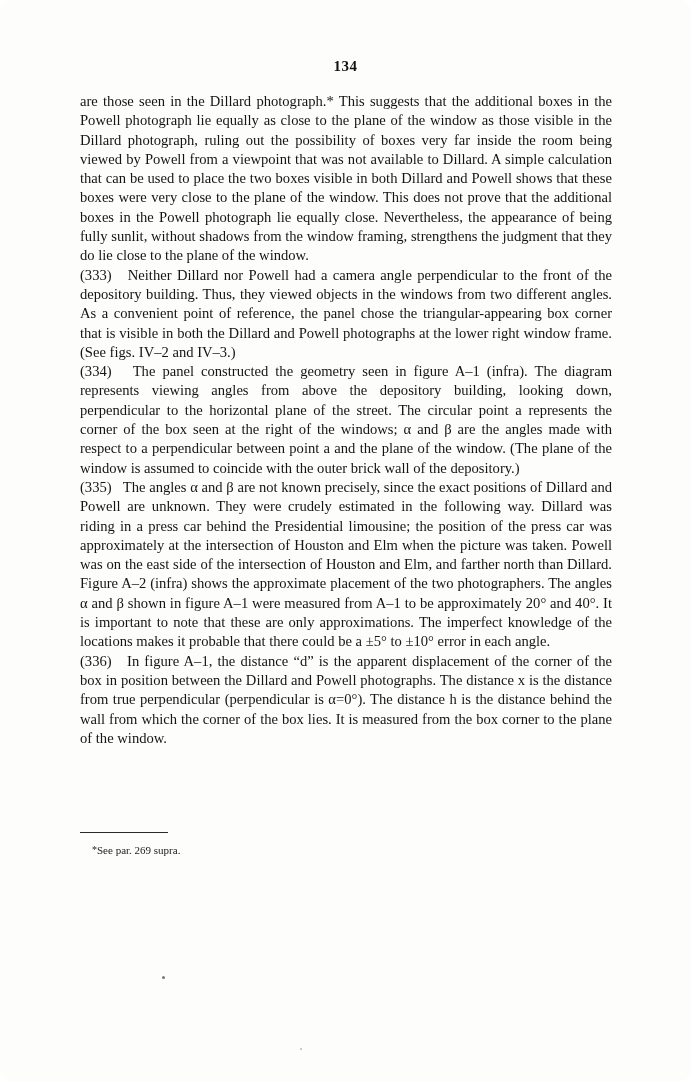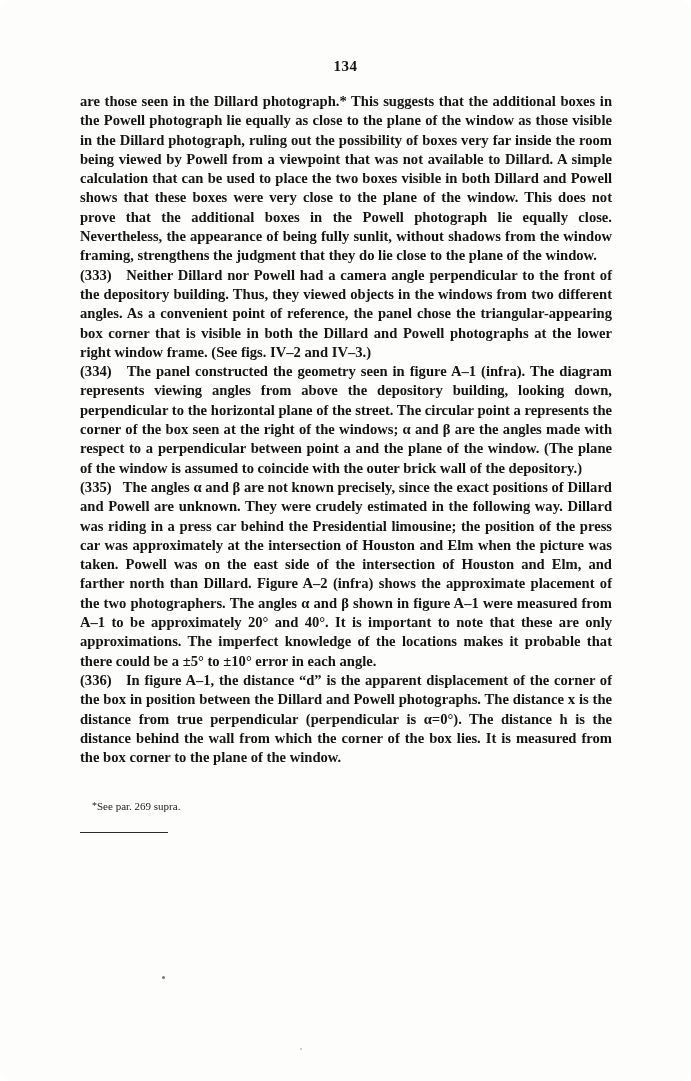--- a/index.html
+++ b/index.html
@@ -32,21 +32,20 @@
     font-size: 15px;
     font-weight: bold;
     letter-spacing: 0.5px;
     color: #111;
   }
   .body-col {
     position: absolute;
     left: 80px;
     top: 92px;
     width: 532px;
-    font-weight: bold;
   }
   p.para {
     margin: 0 0 0 0;
     font-size: 14.6px;
     line-height: 19.3px;
     text-align: justify;
     text-justify: inter-word;
     color: #141414;
     hyphens: manual;
   }
@@ -61,21 +60,21 @@
     position: absolute;
     left: 80px;
     top: 832px;
     width: 88px;
     height: 1px;
     background: #2a2a2a;
   }
   .footnote {
     position: absolute;
     left: 92px;
-    top: 799px;
+    top: 843px;
     width: 420px;
     font-size: 11px;
     line-height: 14px;
     color: #1b1b1b;
   }
   .footnote .star {
     font-size: 10px;
     vertical-align: top;
   }
   .speck {

